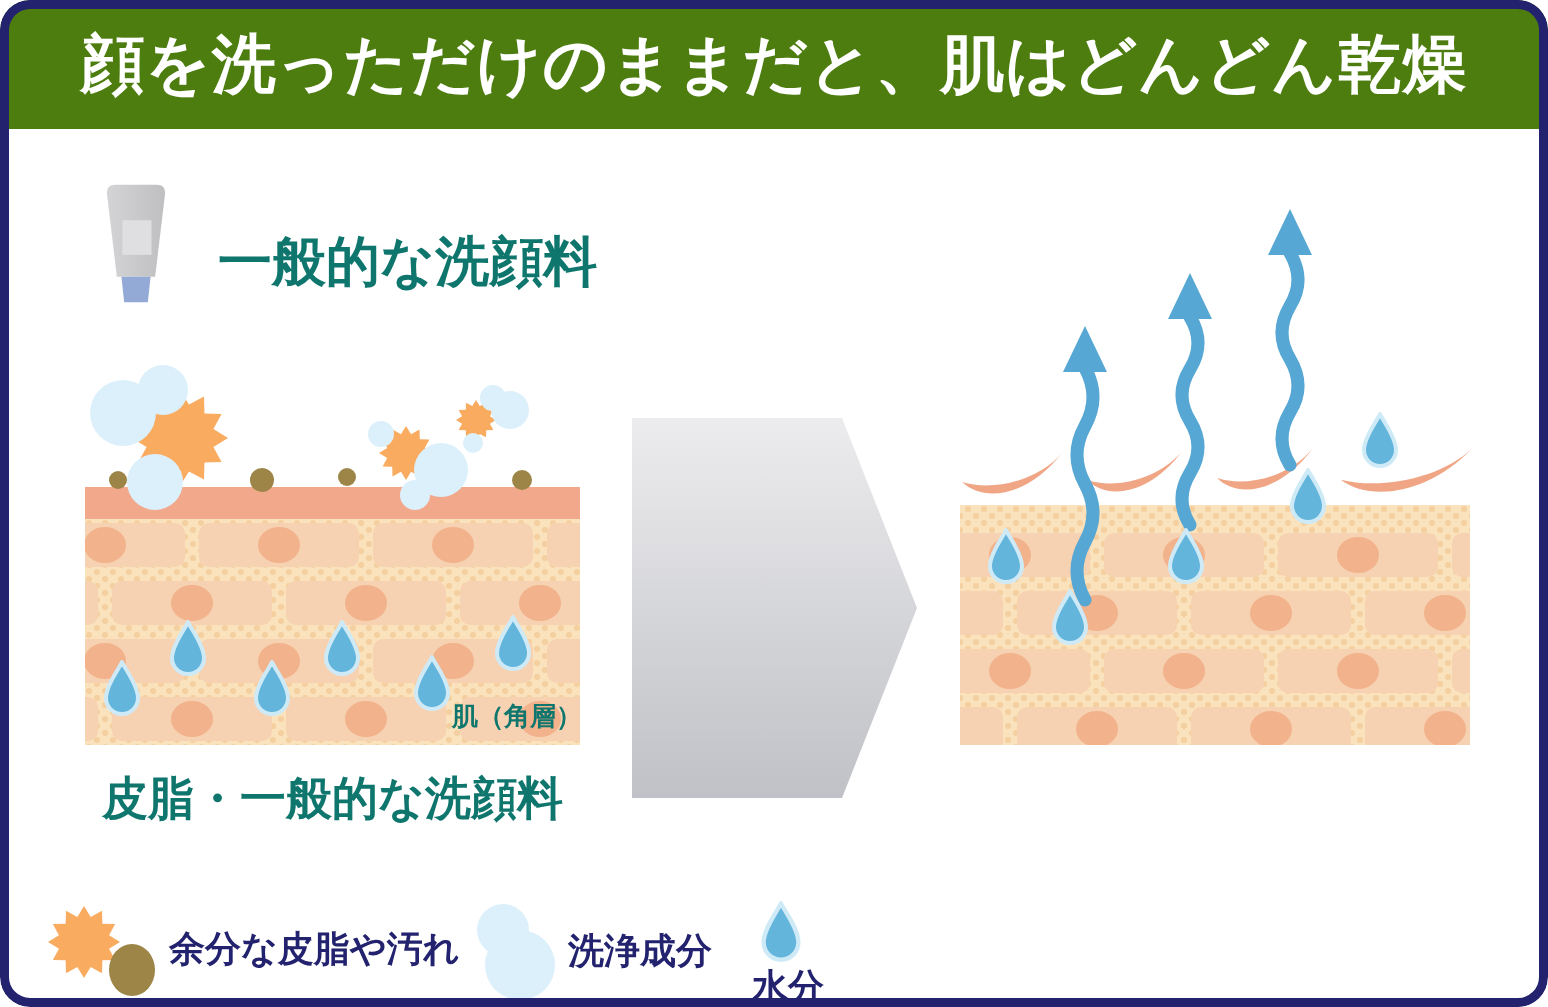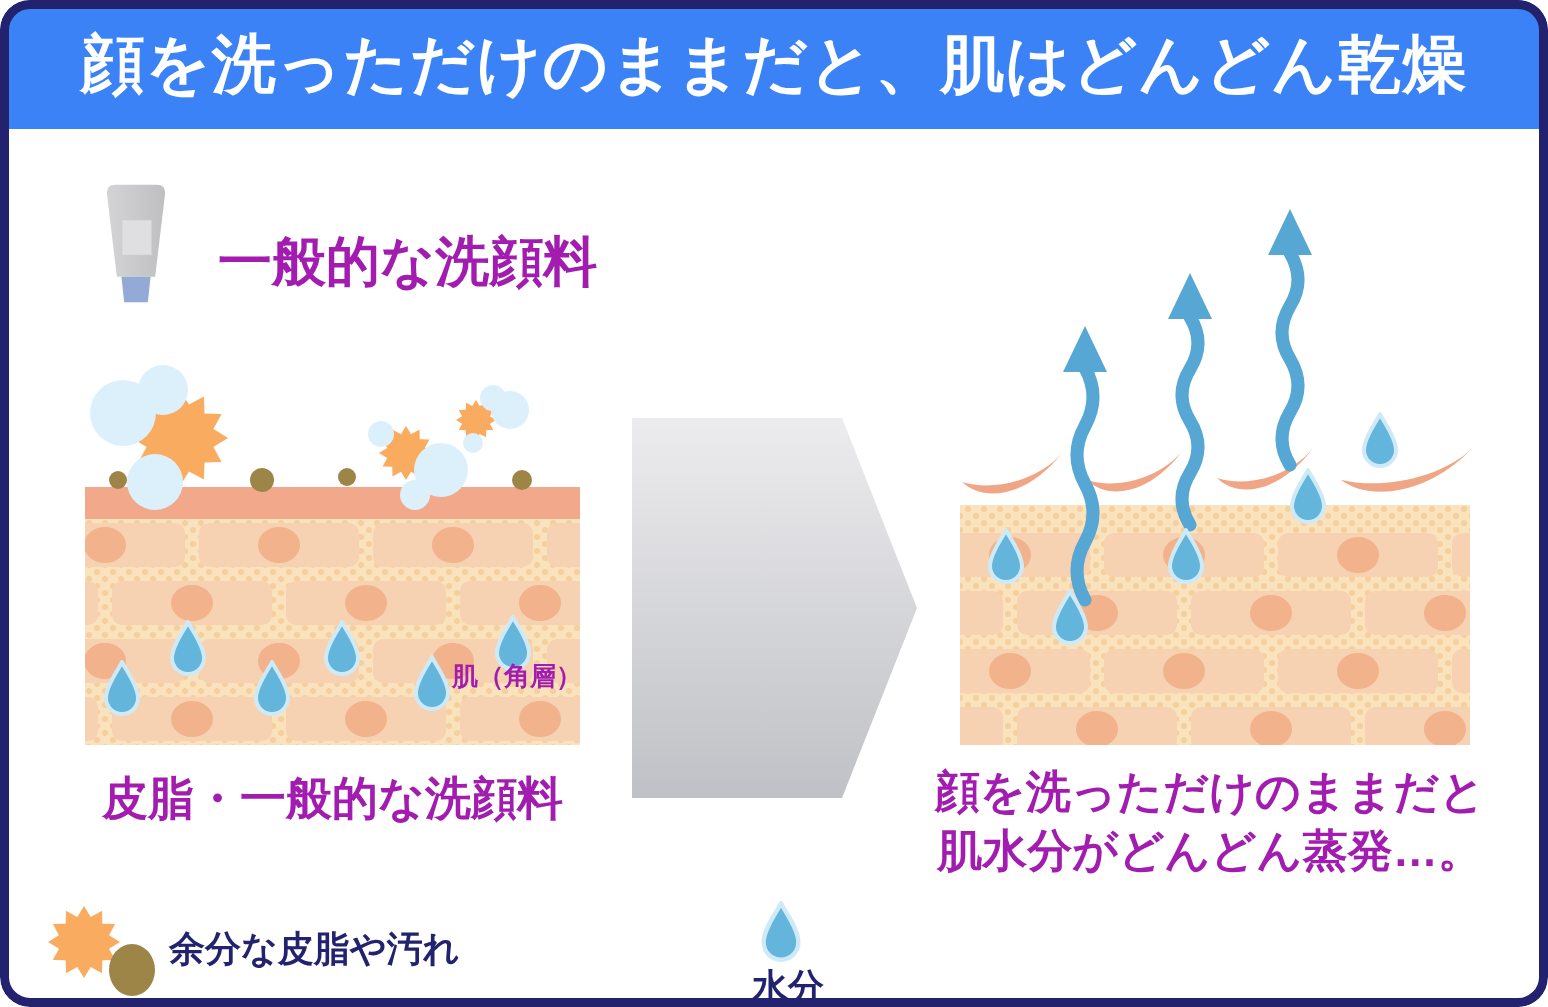--- a/index.html
+++ b/index.html
@@ -1,24 +1,24 @@
 <!DOCTYPE html>
 <html><head>
 <meta charset="utf-8">
 <style>
   html,body{margin:0;padding:0;background:#fff;}
   body{font-family:"Liberation Sans","DejaVu Sans",sans-serif;}
   .frame{position:relative;width:1548px;height:1007px;background:#ffffff;overflow:hidden;border-radius:30px;}
   .frame::after{content:"";position:absolute;inset:0;border:9px solid #23226E;border-radius:30px;pointer-events:none;z-index:40;}
-  .header{position:absolute;left:0;top:0;width:100%;height:129px;background:#3b82f6;border-radius:30px 30px 0 0;display:flex;align-items:center;justify-content:center;z-index:5;}
+  .header{position:absolute;left:0;top:0;width:100%;height:129px;background:#4d7c0f;border-radius:30px 30px 0 0;display:flex;align-items:center;justify-content:center;z-index:5;}
   .header-title{color:#ffffff;font-size:64px;font-weight:700;letter-spacing:1px;white-space:nowrap;}
   .abs{position:absolute;}
-  .navy{color:#a21caf;font-weight:700;}
+  .navy{color:#0f766e;font-weight:700;}
   .product-label{left:218px;top:226px;font-size:54px;}
-  .skin-layer-label{left:452px;top:659px;font-size:26px;z-index:6;}
+  .skin-layer-label{left:452px;top:699px;font-size:26px;z-index:6;}
   .caption-left{left:80px;top:768px;width:505px;text-align:center;font-size:46px;}
   .arrow-label{left:632px;top:596px;width:230px;text-align:center;font-size:40px;z-index:6;}
   .caption-right{left:925px;top:762px;width:570px;text-align:center;font-size:45px;line-height:1.32;}
   .legend-item{position:absolute;top:900px;display:flex;align-items:center;z-index:6;}
   .legend-item .label{font-size:36px;color:#23226E;font-weight:700;white-space:nowrap;}
   .li-1{left:40px;justify-content:center;}  .li-1 .label{margin-left:14px;}
   .li-2{left:472px;} .li-2 .label{margin-left:12px;}
   .li-3{left:738px;flex-direction:column;} .li-3 .label{margin-left:14px;}
   svg{display:block;}
 </style>
@@ -154,33 +154,36 @@
     </g>
     <g>
       <use href="#dropShape" x="418" y="221" width="44" height="58"></use>
       <use href="#dropShape" x="346" y="277" width="44" height="58"></use>
       <use href="#dropShape" x="44" y="337" width="44" height="58"></use>
       <use href="#dropShape" x="224" y="337" width="44" height="58"></use>
       <use href="#dropShape" x="108" y="398" width="44" height="58"></use>
     </g>
   </svg>
 
-  <div class="abs navy caption-right">
-    <div>顔を洗っただけのままだと</div>
-    <div>肌水分がどんどん蒸発…。</div>
-  </div>
 
   <div class="legend-item li-1">
     <svg width="115" height="98" viewBox="0 0 115 98">
       <g transform="translate(44,42) scale(0.72)">
           <use href="#starShape"></use>
         </g>
       <ellipse cx="92" cy="70" rx="23" ry="26" fill="#9C8547"></ellipse>
     </svg>
     <span class="label">余分な皮脂や汚れ</span>
+  </div>
+  <div class="legend-item li-2">
+    <svg width="84" height="102" viewBox="0 0 84 102">
+      <circle cx="31" cy="30" r="26" fill="#DCF0FB"></circle>
+      <circle cx="48" cy="65" r="35" fill="#DCF0FB"></circle>
+    </svg>
+    <span class="label">洗浄成分</span>
   </div>
   <div class="legend-item li-3">
     <svg width="48" height="63" viewBox="0 0 44 58">
       <use href="#dropShape" x="0" y="0" width="44" height="58"></use>
     </svg>
     <span class="label">水分</span>
   </div>
 
 </div>
 

